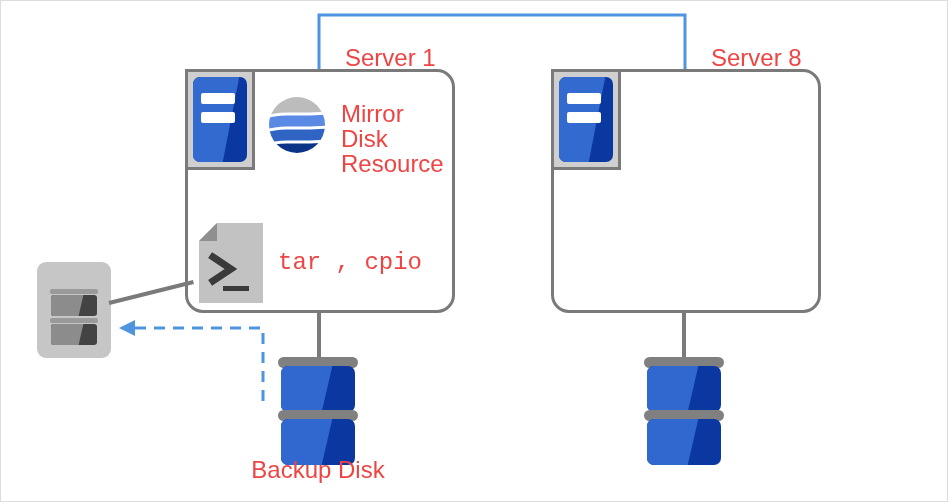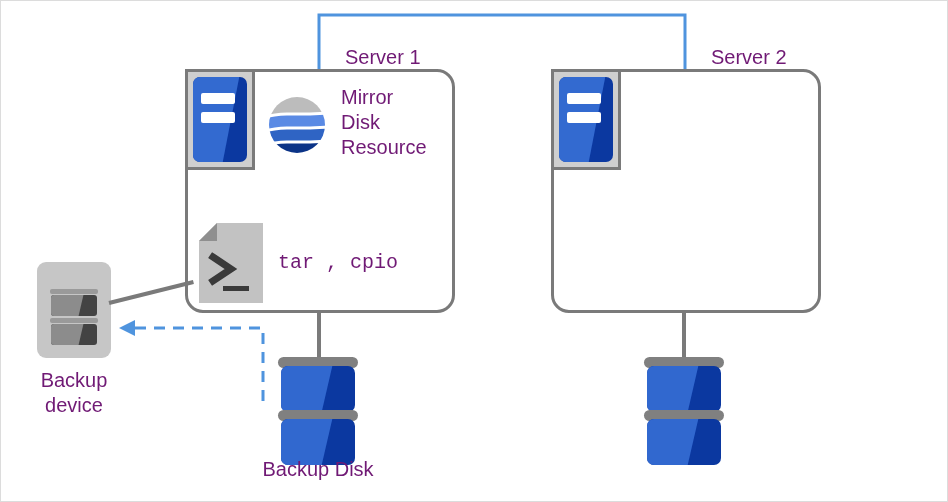--- a/index.html
+++ b/index.html
@@ -131,22 +131,22 @@
     transform: skewX(-13deg);
   }
 
   
   .gray-line { position: absolute; background: #7a7a7a; }
   .diag-line { position: absolute; transform-origin: 0 50%; background: #7a7a7a; }
 
   
   .lbl {
     position: absolute;
-    color: #701a75;
-    font-size: 20px;
+    color: #ef4444;
+    font-size: 24px;
     line-height: 25px;
     white-space: pre;
   }
   .lbl.center { text-align: center; }
 </style>
 </head>
 <body>
 
 <div id="canvas">
 
@@ -173,21 +173,21 @@
     </defs>
     <g clip-path="url(#globeClip)">
       <rect x="0" y="0" width="60" height="60" fill="#ffffff"></rect>
       <path d="M -6,2 C 12,-4 34,0 66,-4 L 66,16 C 36,20 14,14 -6,22 Z" fill="#bcbcbc"></path>
       <path d="M -6,25 C 14,17 36,23 66,19 L 66,30 C 36,34 14,28 -6,36 Z" fill="#5a8ae4"></path>
       <path d="M -6,39 C 14,31 36,37 66,33 L 66,44 C 36,48 14,42 -6,50 Z" fill="#2f64c4"></path>
       <path d="M -6,53 C 14,45 36,51 66,47 L 66,64 L -6,64 Z" fill="#0b3387"></path>
     </g>
   </svg>
 
-  <div class="lbl" style="left:340px; top:84px; white-space:pre-line;">Mirror
+  <div class="lbl" style="left:340px; top:100px; white-space:pre-line;">Mirror
 Disk
 Resource</div>
 
   <svg class="script-icon" style="left:198px; top:222px; width:64px; height:80px;" viewBox="0 0 64 80">
     <path d="M 18,0 L 64,0 L 64,80 L 0,80 L 0,18 Z" fill="#c2c2c2"></path>
     <path d="M 18,0 L 18,18 L 0,18 Z" fill="#8f8f8f"></path>
     <path d="M 14,34 L 32,46 L 14,58" fill="none" stroke="#3a3a3a" stroke-width="7" stroke-linecap="square" stroke-linejoin="miter"></path>
     <rect x="24" y="63" width="26" height="5" fill="#3a3a3a"></rect>
   </svg>
 
@@ -195,21 +195,21 @@
 
   <div class="server-box" style="left:550px; top:68px; width:270px; height:244px;"></div>
 
   <div class="server-icon" style="left:550px; top:68px; width:70px; height:101px;">
     <div class="tower">
       <div class="bar b1"></div>
       <div class="bar b2"></div>
     </div>
   </div>
 
-  <div class="lbl" style="left:710px; top:44px;">Server 2</div>
+  <div class="lbl" style="left:710px; top:44px;">Server 8</div>
 
   <div class="gray-line" style="left:316px; top:310px; width:4px; height:48px;"></div>
   <div class="gray-line" style="left:681px; top:310px; width:4px; height:48px;"></div>
 
   <div class="disk-stack" style="left:277px; top:356px; width:80px; height:110px;">
     <div class="cap" style="top:0;"></div>
     <div class="platter" style="top:9px;"></div>
     <div class="cap" style="top:53px;"></div>
     <div class="platter" style="top:62px;"></div>
   </div>
@@ -221,22 +221,20 @@
     <div class="cap" style="top:53px;"></div>
     <div class="platter" style="top:62px;"></div>
   </div>
 
   <div class="backup-device" style="left:36px; top:261px; width:74px; height:96px;">
     <div class="bcap" style="left:13px; top:27px; width:48px; height:5px;"></div>
     <div class="bplatter" style="left:14px; top:33px; width:46px; height:21px;"></div>
     <div class="bcap" style="left:13px; top:56px; width:48px; height:5px;"></div>
     <div class="bplatter" style="left:14px; top:62px; width:46px; height:21px;"></div>
   </div>
-  <div class="lbl center" style="left:13px; top:367px; width:120px; white-space:pre-line;">Backup
-device</div>
 
   <div class="diag-line" style="left:108px; top:300px; width:87px; height:4px; transform: rotate(-14deg);"></div>
 
   <svg class="abs" style="left:0;top:0;width:948px;height:502px;pointer-events:none;">
     <path d="M 262,400 L 262,327 L 133,327" fill="none" stroke="#4f94de" stroke-width="3" stroke-dasharray="11 8"></path>
     <path d="M 118,327 L 134,319 L 134,335 Z" fill="#4f94de"></path>
   </svg>
 
 </div>
 

